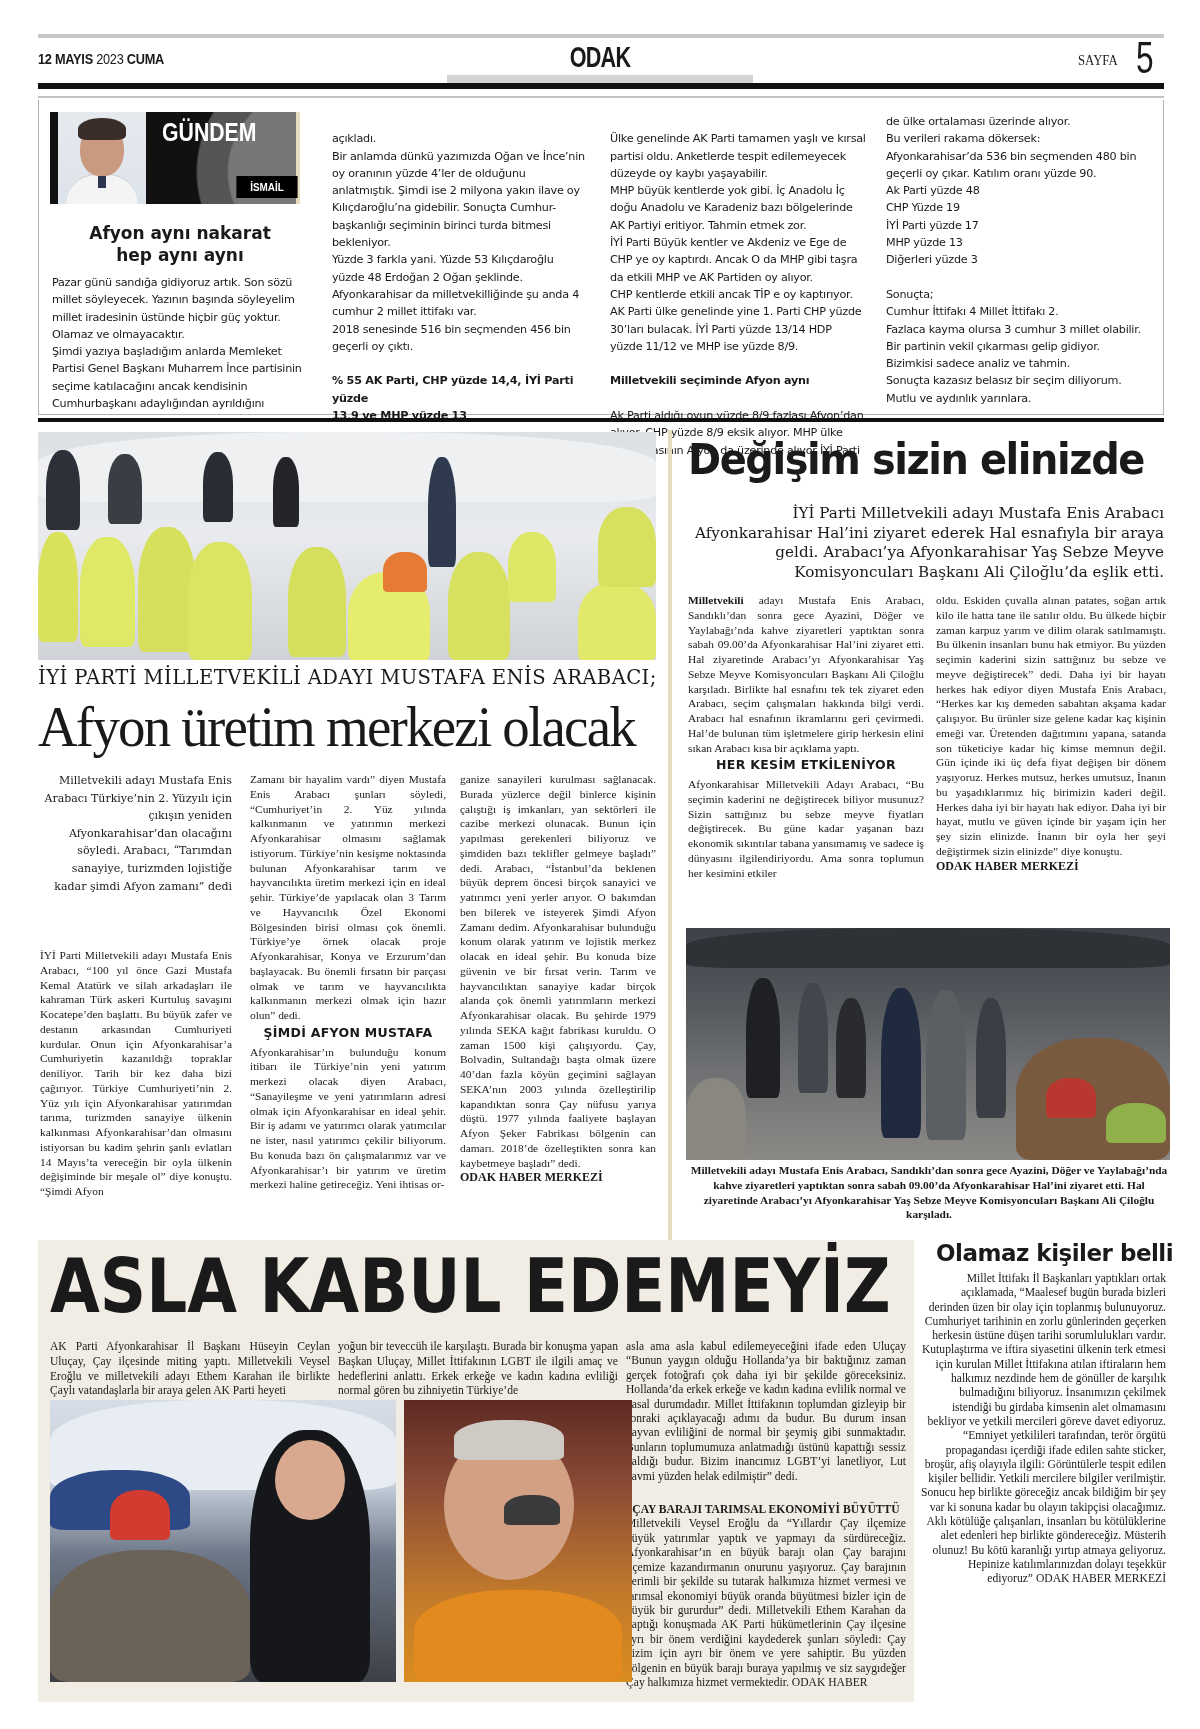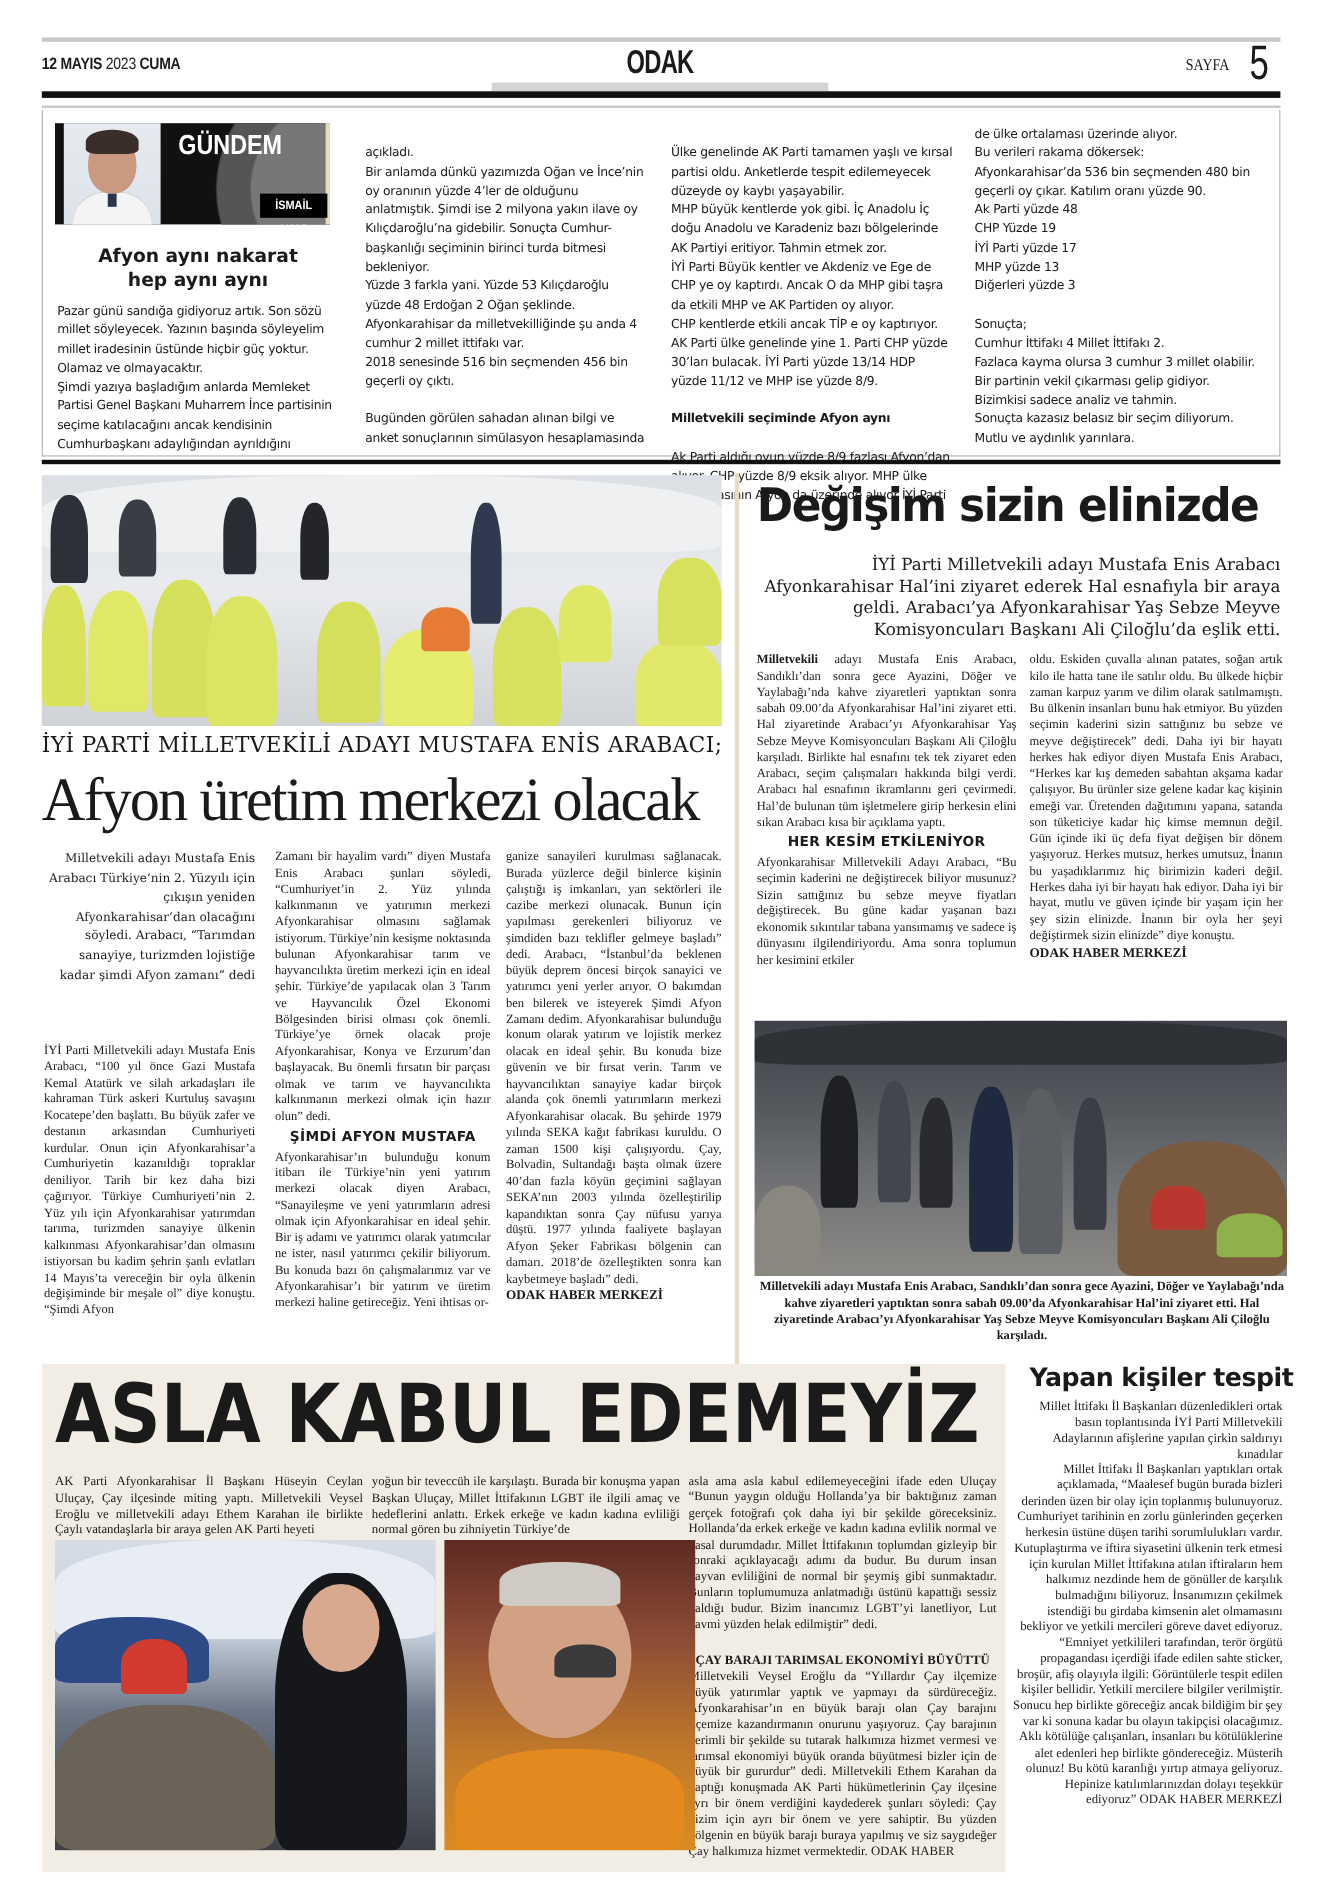--- a/index.html
+++ b/index.html
@@ -113,20 +113,22 @@
 anlatmıştık. Şimdi ise 2 milyona yakın ilave oy
 Kılıçdaroğlu’na gidebilir. Sonuçta Cumhur-
 başkanlığı seçiminin birinci turda bitmesi
 bekleniyor.
 Yüzde 3 farkla yani.  Yüzde 53 Kılıçdaroğlu
 yüzde 48 Erdoğan 2 Oğan şeklinde.
 Afyonkarahisar da milletvekilliğinde şu anda 4
 cumhur 2 millet ittifakı var.
 2018 senesinde 516 bin seçmenden 456 bin
 geçerli oy çıktı.</div>
+  <div style="font-weight:bold;"> % 55 AK Parti, CHP yüzde 14,4, İYİ Parti yüzde
+13,9 ve MHP yüzde 13</div>
   <div>Bugünden görülen sahadan alınan bilgi ve
 anket sonuçlarının simülasyon hesaplamasında</div>
 </div>
 <div class="abs gcol" style="left:610px; top:113px; width:280px;">
   <div>Ülke genelinde AK Parti tamamen yaşlı ve kırsal
 partisi oldu. Anketlerde tespit edilemeyecek
 düzeyde oy kaybı yaşayabilir.
 MHP büyük kentlerde yok gibi. İç Anadolu İç
 doğu Anadolu ve Karadeniz bazı bölgelerinde
 AK Partiyi eritiyor. Tahmin etmek zor.
@@ -239,17 +241,16 @@
   <div class="head" style="left:225px;top:40px;width:70px;height:80px;background:#d8a98e;"></div>
   <div class="fig" style="left:0;top:150px;width:200px;height:132px;background:#6b6258;"></div>
 </div>
 <div class="abs photo4">
   <div class="head" style="left:40px;top:30px;width:130px;height:150px;background:#d2a183;"></div>
   <div class="fig" style="left:50px;top:20px;width:110px;height:40px;background:#cfcac4;"></div>
   <div class="fig" style="left:100px;top:95px;width:56px;height:30px;background:#3a3a3a;"></div>
   <div class="fig" style="left:10px;top:190px;width:208px;height:92px;background:#e38a1e;"></div>
 </div>
 
-<div class="abs side-head">Yapan kişiler tespit</div>
+<div class="abs side-head">Olamaz kişiler belli</div>
 <div class="abs side-body">
-  <div class="lead">Millet İttifakı İl Başkanları düzenledikleri ortak basın toplantısında İYİ Parti Milletvekili Adaylarının afişlerine yapılan çirkin saldırıyı kınadılar</div>
   <div>Millet İttifakı İl Başkanları yaptıkları ortak açıklamada, “Maalesef bugün burada bizleri derinden üzen bir olay için toplanmış bulunuyoruz. Cumhuriyet tarihinin en zorlu günlerinden geçerken herkesin üstüne düşen tarihi sorumlulukları vardır. Kutuplaştırma ve iftira siyasetini ülkenin terk etmesi için kurulan Millet İttifakına atılan iftiraların hem halkımız nezdinde hem de gönüller de karşılık bulmadığını biliyoruz. İnsanımızın çekilmek istendiği bu girdaba kimsenin alet olmamasını bekliyor ve yetkili mercileri göreve davet ediyoruz. “Emniyet yetkilileri tarafından, terör örgütü propagandası içerdiği ifade edilen sahte sticker, broşür, afiş olayıyla ilgili: Görüntülerle tespit edilen kişiler bellidir. Yetkili mercilere bilgiler verilmiştir. Sonucu hep birlikte göreceğiz ancak bildiğim bir şey var ki sonuna kadar bu olayın takipçisi olacağımız. Aklı kötülüğe çalışanları, insanları bu kötülüklerine alet edenleri hep birlikte göndereceğiz. Müsterih olunuz! Bu kötü karanlığı yırtıp atmaya geliyoruz. Hepinize katılımlarınızdan dolayı teşekkür ediyoruz” ODAK HABER MERKEZİ</div>
 </div>
 
 </body></html>

